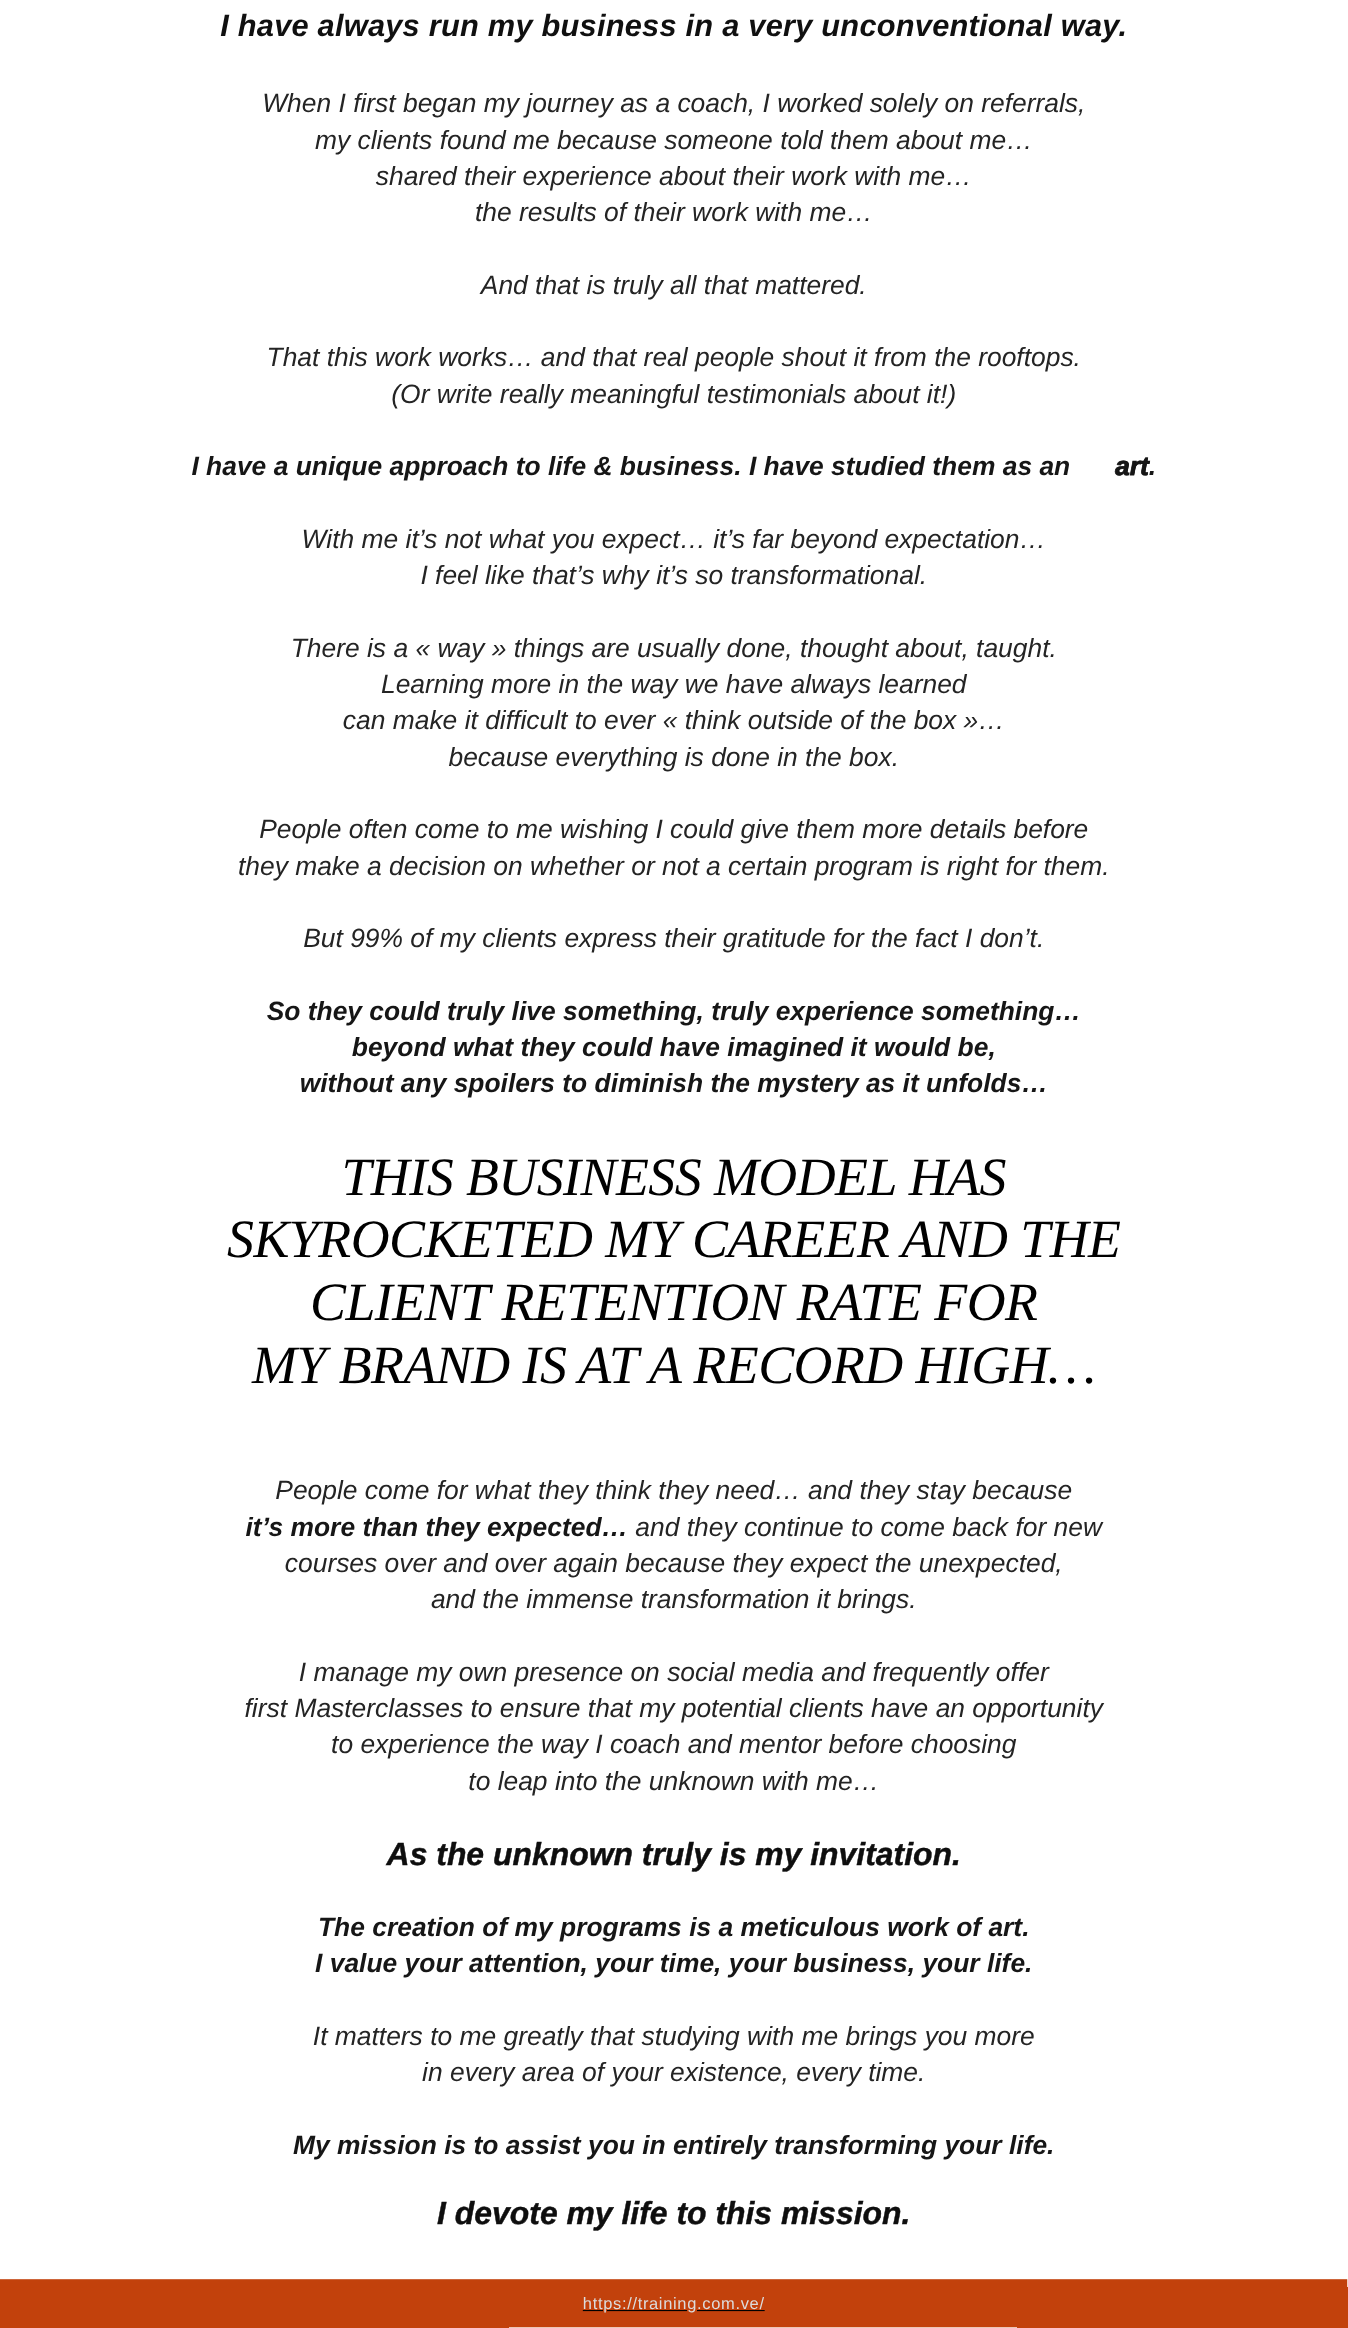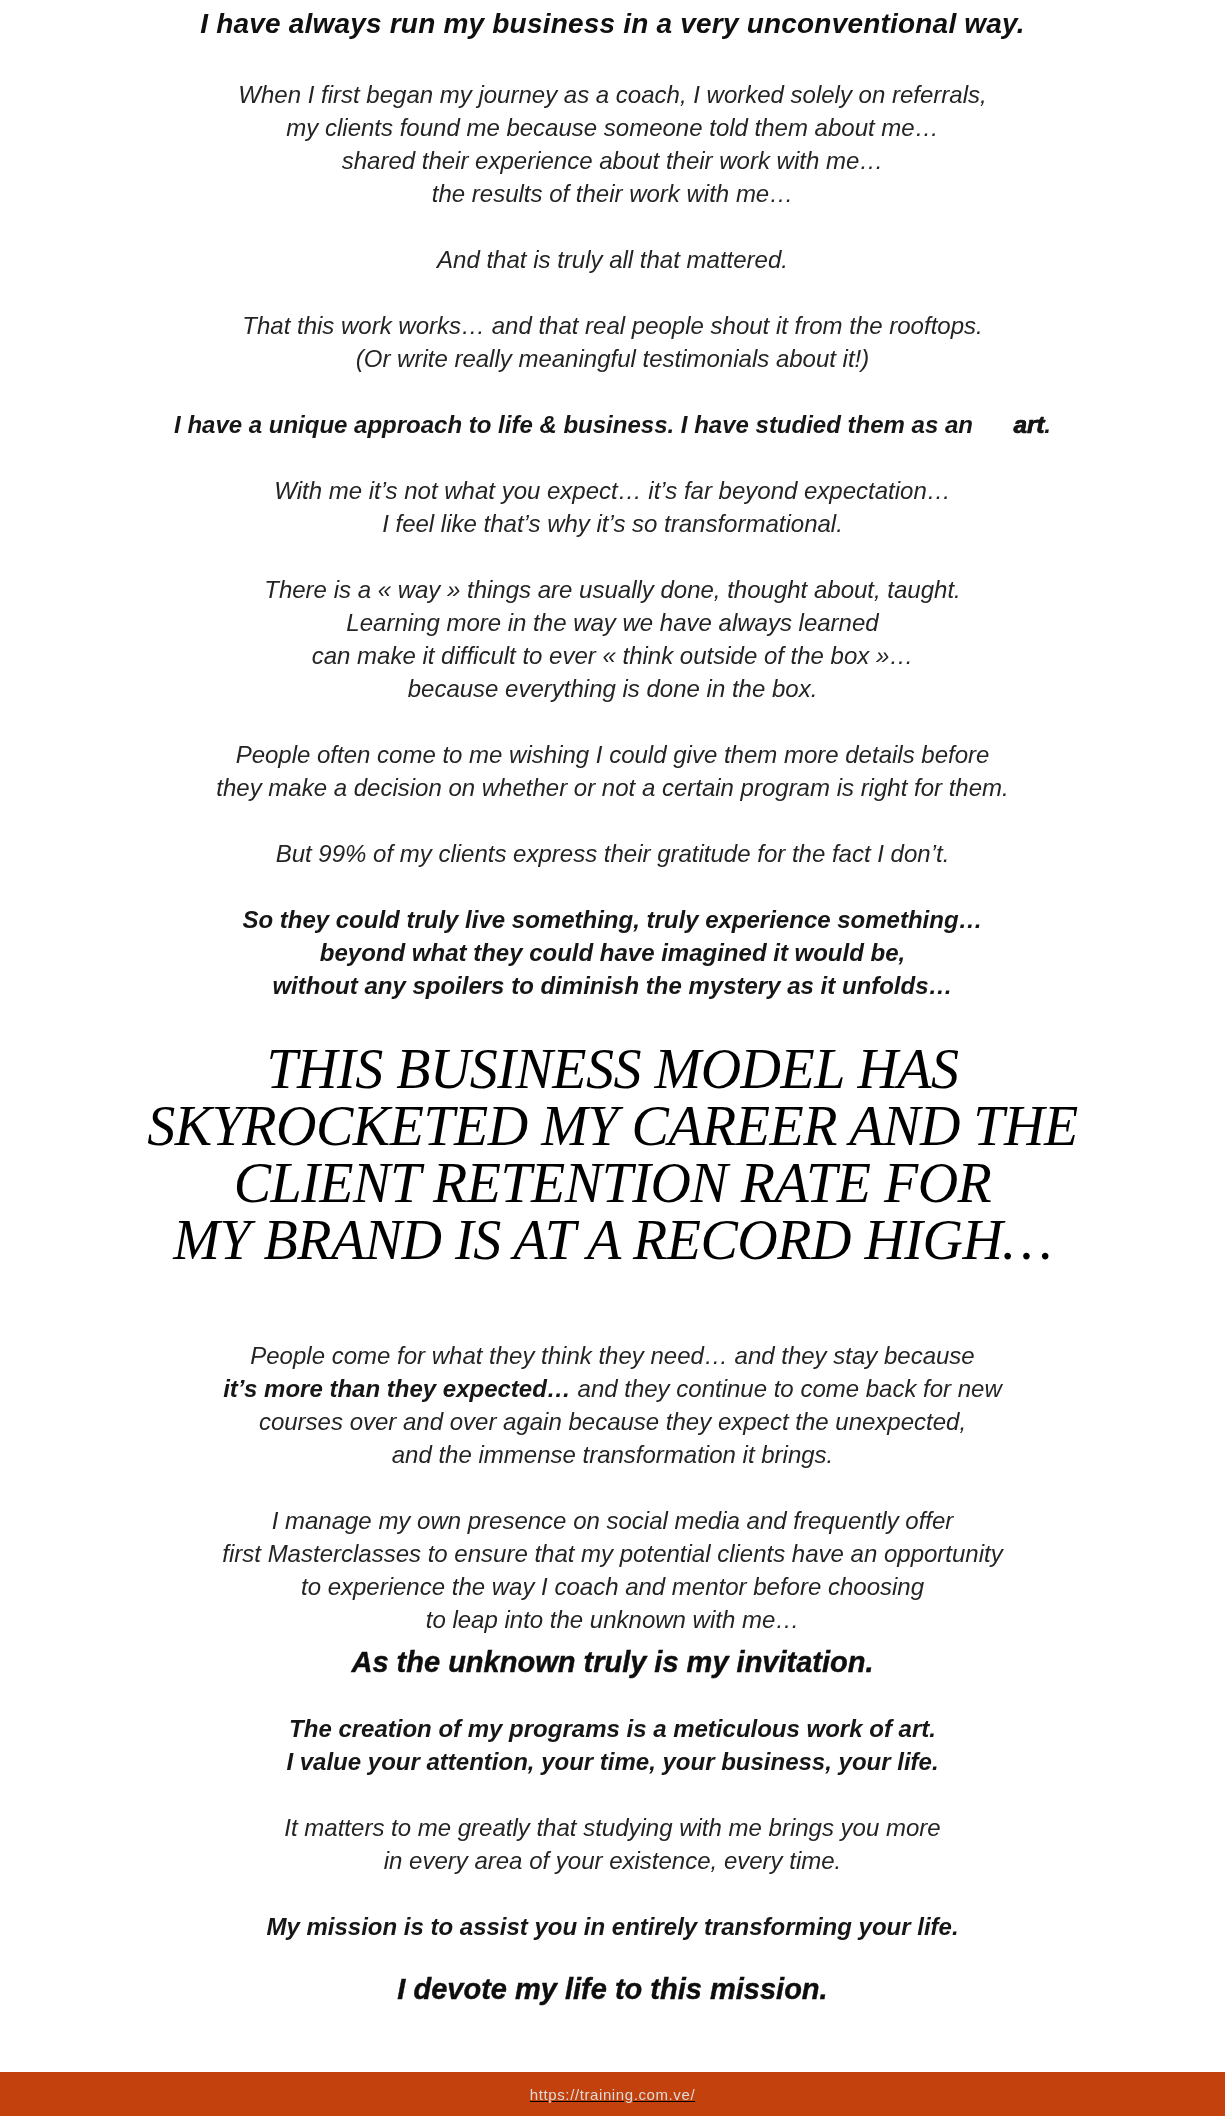--- a/index.html
+++ b/index.html
@@ -53,29 +53,29 @@
     font-size: 29px;
     line-height: 40px;
     font-weight: 700;
     color: #0e0e0e;
     -webkit-text-stroke: 0.4px currentColor;
   }
   .serif-heading {
     font-family: "Liberation Serif", serif;
     font-style: italic;
     font-weight: 400;
-    font-size: 56px;
+    font-size: 49px;
     line-height: 57px;
     letter-spacing: -0.5px;
     color: #000000;
     margin-bottom: 70px;
   }
   
   #p-spoilers      { margin-bottom: 39px; }
-  #p-masterclasses { margin-bottom: 6px; }
+  #p-masterclasses { margin-bottom: 30px; }
   #p-invitation    { margin-bottom: 30px; }
   #p-mission       { margin-bottom: 26px; }
   #p-devote        { margin-bottom: 14px; }
 
   footer.status-bar {
     height: 44px;
     width: 1225px;
     background: #c2410c;
     display: flex;
     align-items: center;

